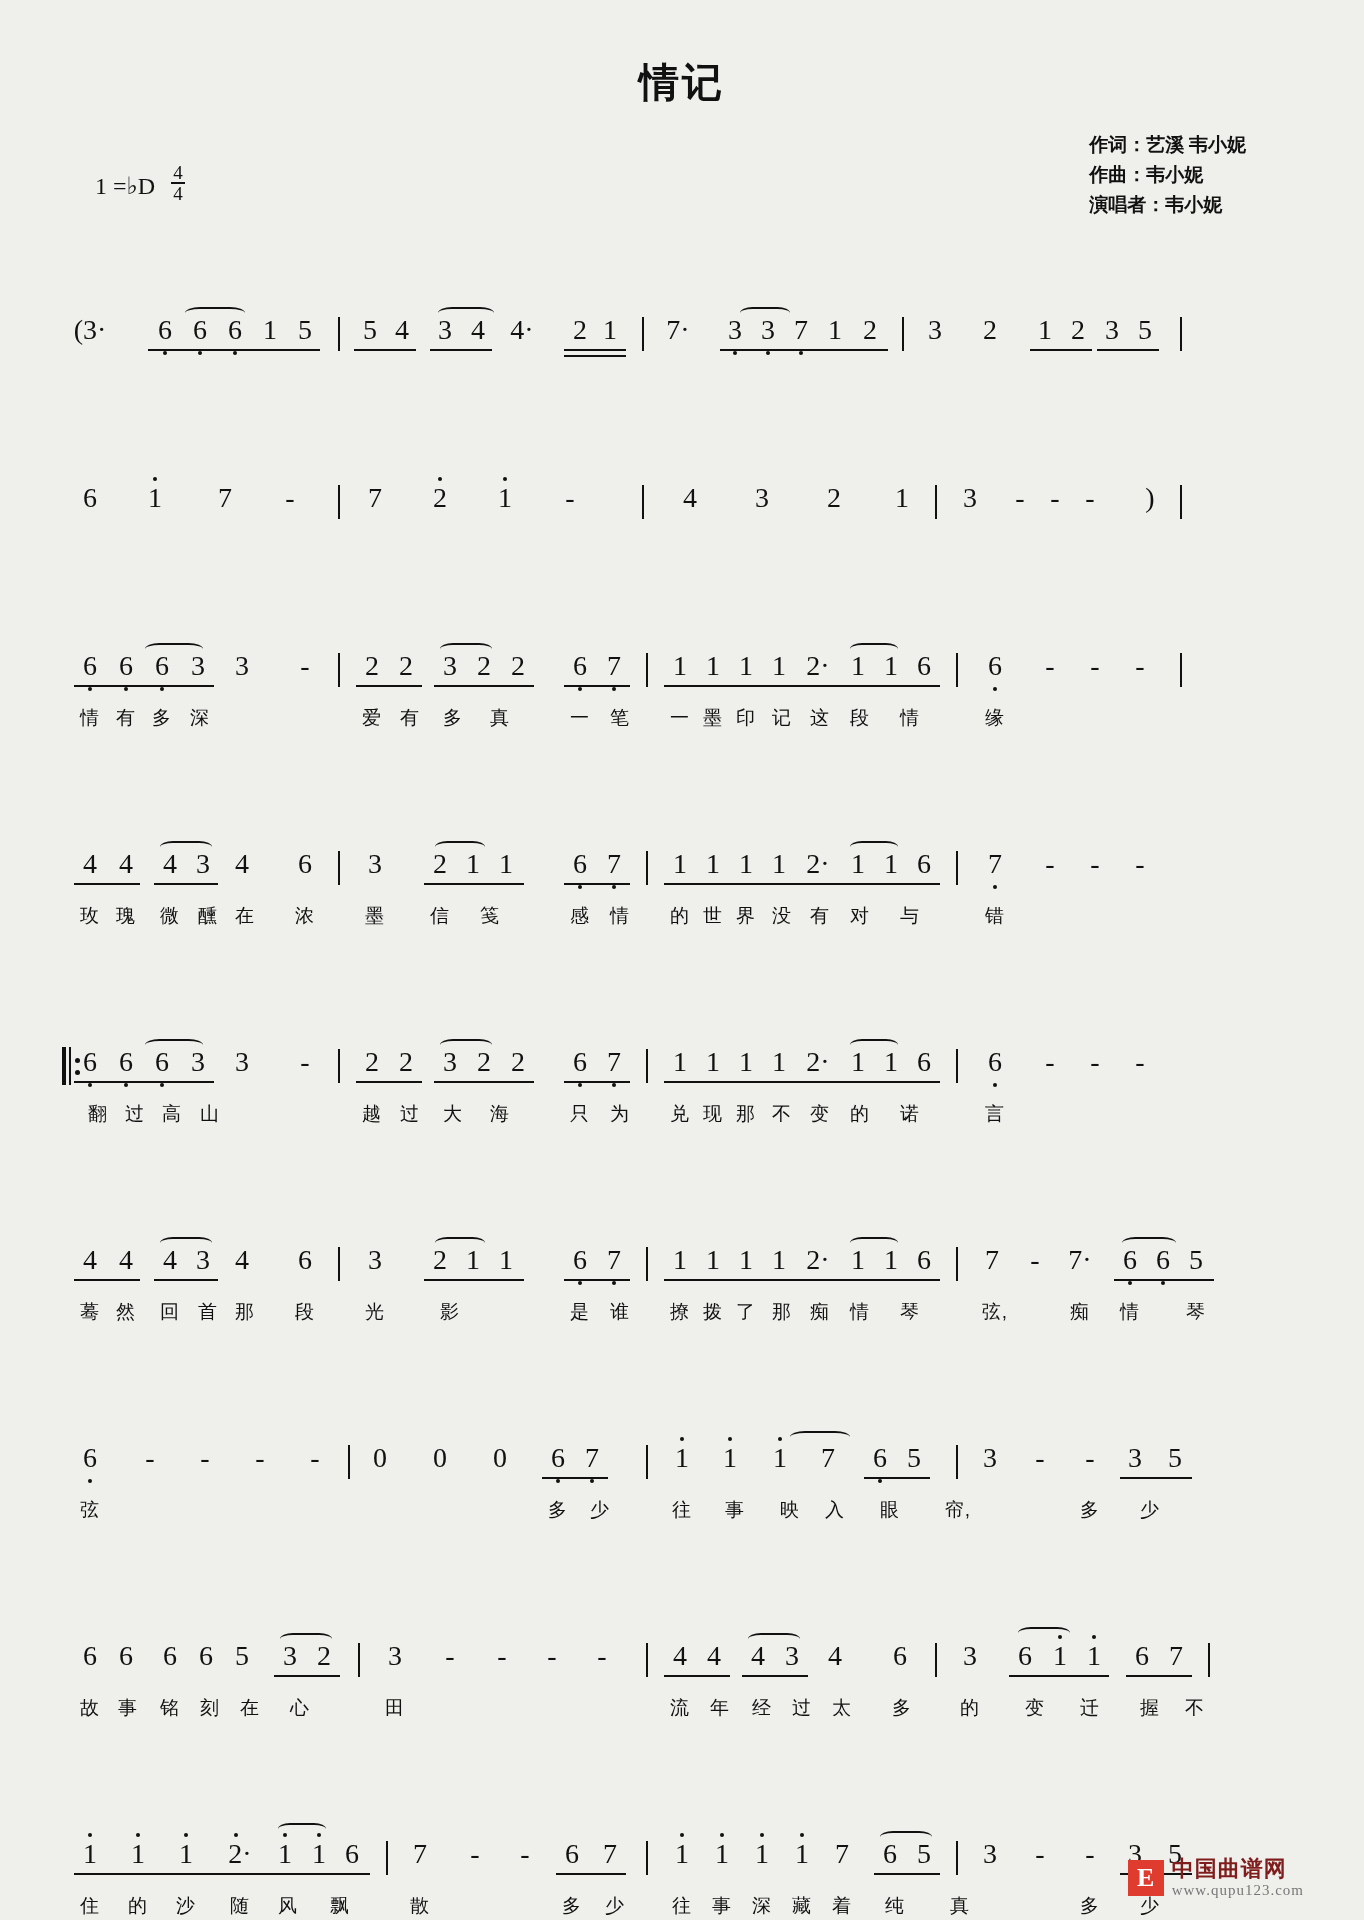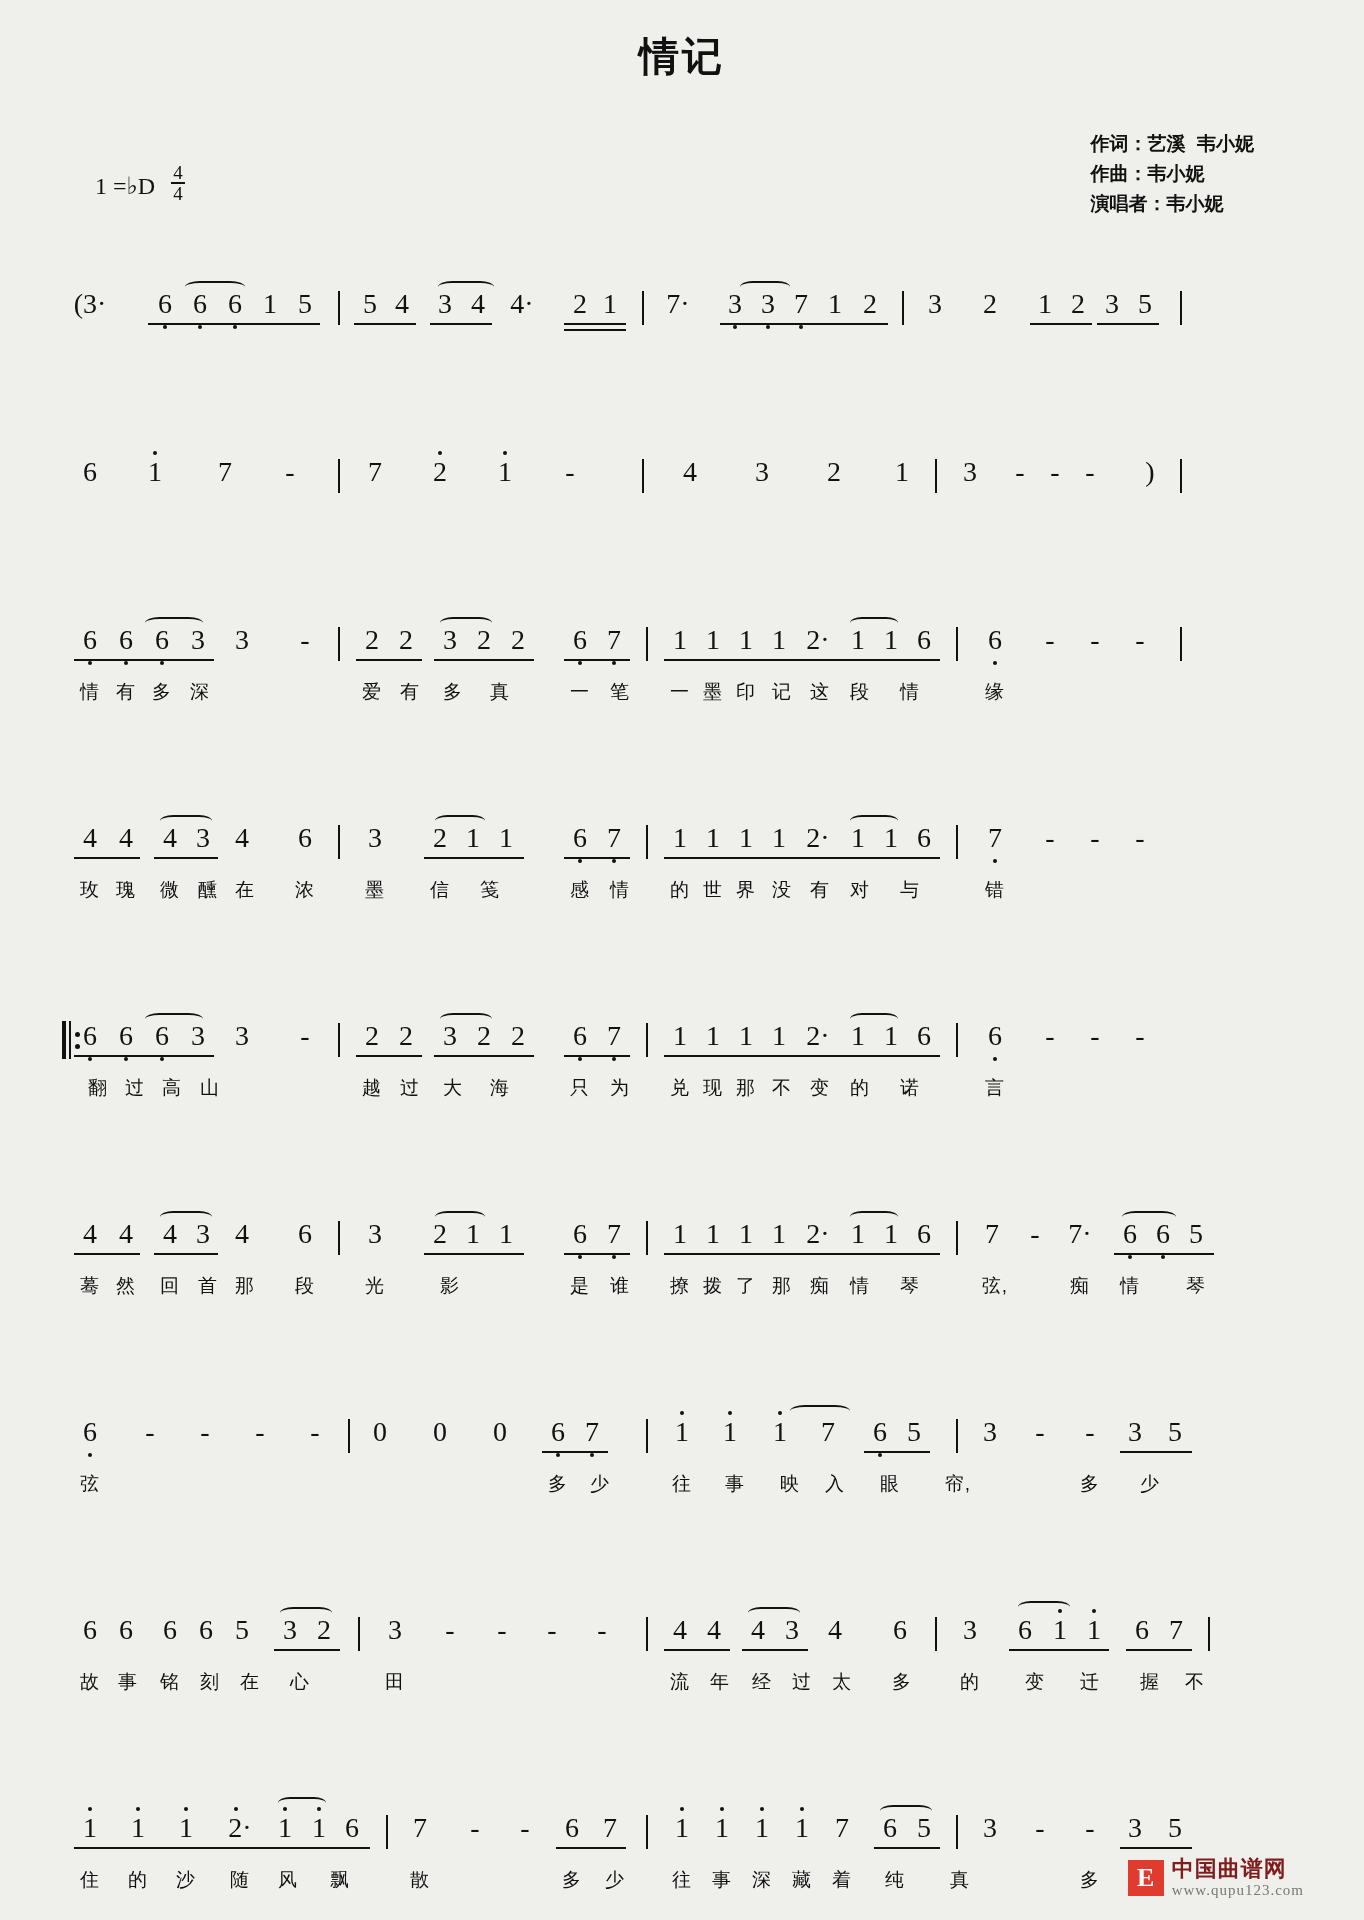--- a/index.html
+++ b/index.html
@@ -20,32 +20,32 @@
     left: 0; top: 0;
     width: 1364px;
     height: 1920px;
     background: #efefec;
   }
   .title {
     text-align: center;
     font-size: 40px;
     font-weight: bold;
     letter-spacing: 3px;
-    margin-top: 29px;
+    margin-top: 55px;
     font-family: "Liberation Serif", serif;
   }
   .credits {
     position: absolute;
-    right: 110px;
+    right: 118px;
     top: 130px;
     text-align: left;
     font-size: 19px;
     line-height: 30px;
     font-weight: bold;
-    font-family: Liberation Mono, monospace;
+    font-family: Liberation Serif, serif;
   }
   .keysig {
     position: absolute;
     left: 95px;
     top: 163px;
     font-size: 24px;
     font-family: "Liberation Serif", serif;
   }
   .frac {
     display: inline-block;

